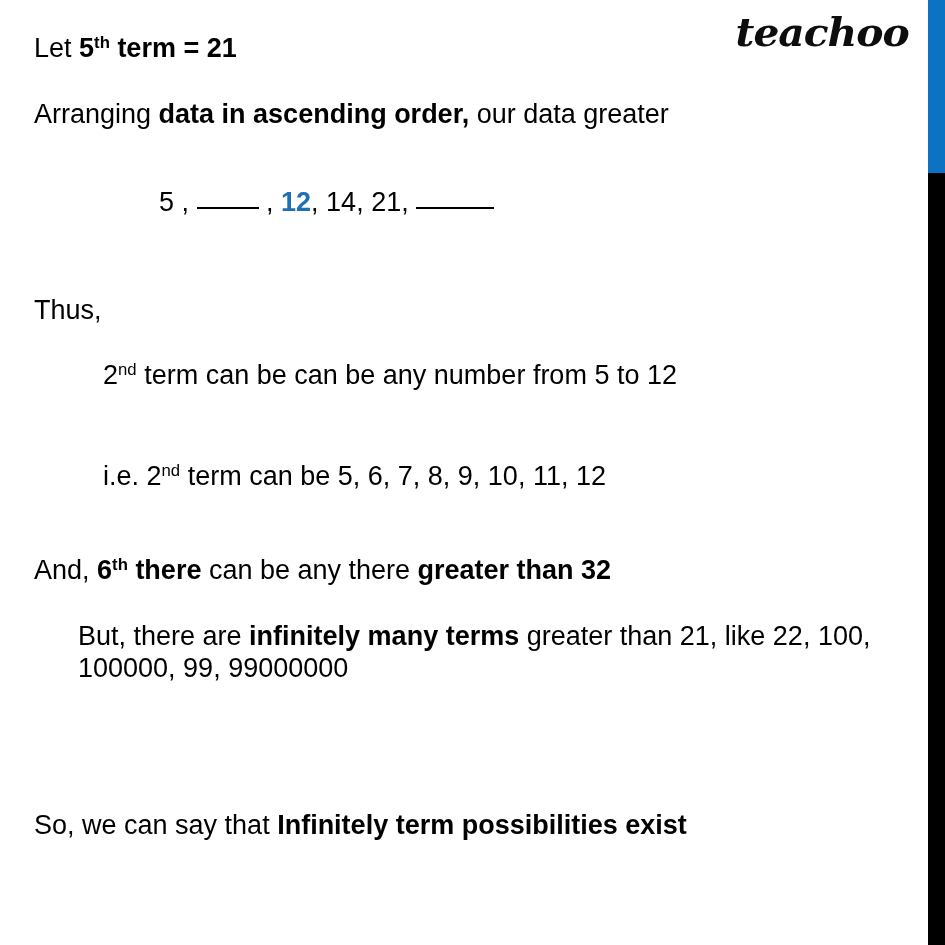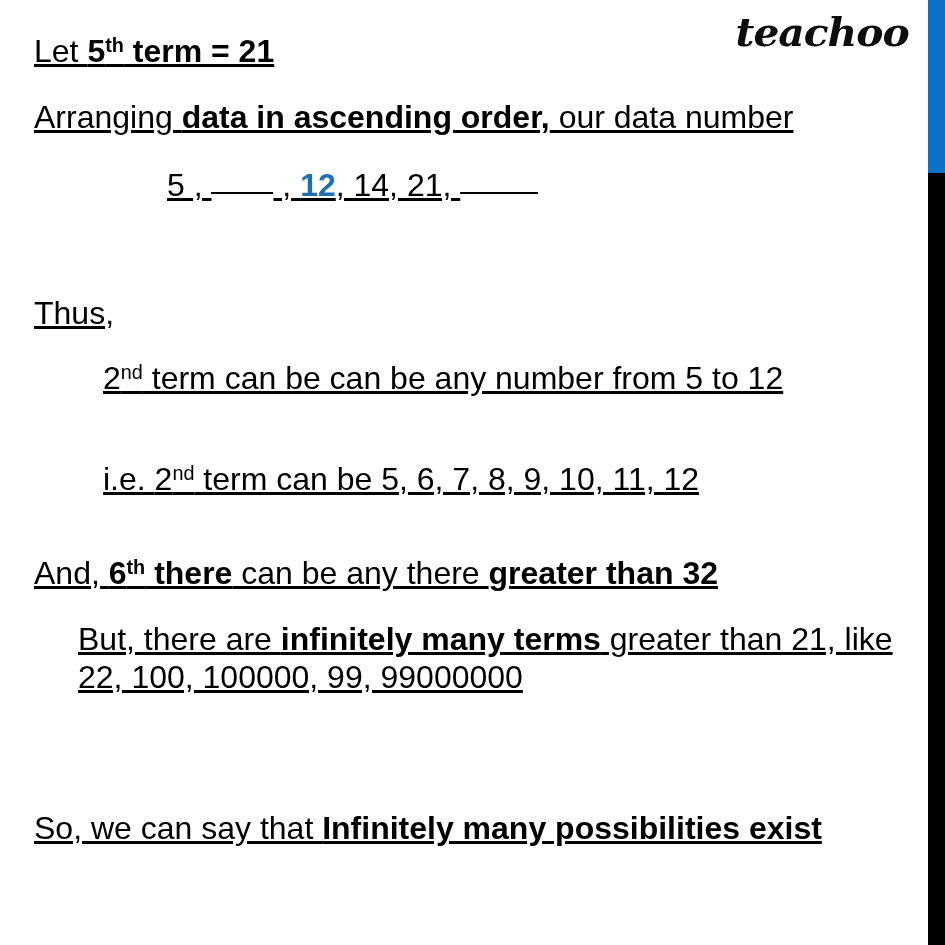--- a/index.html
+++ b/index.html
@@ -56,37 +56,37 @@
 
   
   #content {
     position: absolute;
     left: 34px;
     top: 0;
     width: 880px;
   }
 
   .line {
-    font-size: 32px;
+    font-size: 27px;
     color: #000000;
     line-height: 1.18;
     white-space: nowrap;
     position: absolute;
     left: 0;
-    text-decoration: underline;
   }
   .line.wrapline {
     white-space: normal;
     width: 862px;
   }
   .line.indent {
     left: 69px;
   }
   .line.center-ish {
-    left: 133px;
+    left: 125px;
+    margin-top: 20px;
   }
 
   b, .b {
     font-weight: 700;
   }
   sup {
     font-size: 0.62em;
     vertical-align: baseline;
     position: relative;
     top: -0.52em;
@@ -121,30 +121,30 @@
 
   <div class="edge-bar edge-bar-blue" style="background: rgb(11, 114, 196);"></div>
   <div class="edge-bar edge-bar-black" style="background: rgb(0, 0, 0);"></div>
 
   <div id="brand-logo" style="color: rgb(13, 13, 13);">teachoo</div>
 
   <div id="content">
 
     <div class="line" id="line-let"><span>Let </span><b><span>5</span><sup>th</sup><span> term = 21</span></b></div>
 
-    <div class="line" id="line-arranging"><span>Arranging </span><b>data in ascending order,</b><span> our data number</span></div>
+    <div class="line" id="line-arranging"><span>Arranging </span><b>data in ascending order,</b><span> our data greater</span></div>
 
     <div class="line center-ish" id="line-sequence"><span>5 , </span><span class="blank blank-short"></span><span> , </span><span class="blue-num" style="color: rgb(31, 111, 181);">12</span><span>, 14, 21, </span><span class="blank blank-long"></span></div>
 
     <div class="line" id="line-thus">Thus,</div>
 
     <div class="line indent" id="line-2nd-range"><span>2</span><sup>nd</sup><span> term can be can be any number from 5 to 12</span></div>
 
     <div class="line indent" id="line-2nd-list"><span>i.e.  </span><span>2</span><sup>nd</sup><span> term can be 5, 6, 7, 8, 9, 10, 11, 12</span></div>
 
     <div class="line" id="line-and-6th"><span>And, </span><b><span>6</span><sup>th</sup><span> there</span></b><span> can be any there </span><b>greater than 32</b></div>
 
     <div class="line wrapline" id="line-but-inf"><span>But, there are </span><b>infinitely many terms</b><span> greater than 21, like 22, 100, 100000, 99, 99000000</span></div>
 
-    <div class="line" id="line-so-concl"><span>So, we can say that </span><b>Infinitely many possibilities exist</b></div>
+    <div class="line" id="line-so-concl"><span>So, we can say that </span><b>Infinitely term possibilities exist</b></div>
 
   </div>
 </div>
 
 </body></html>

